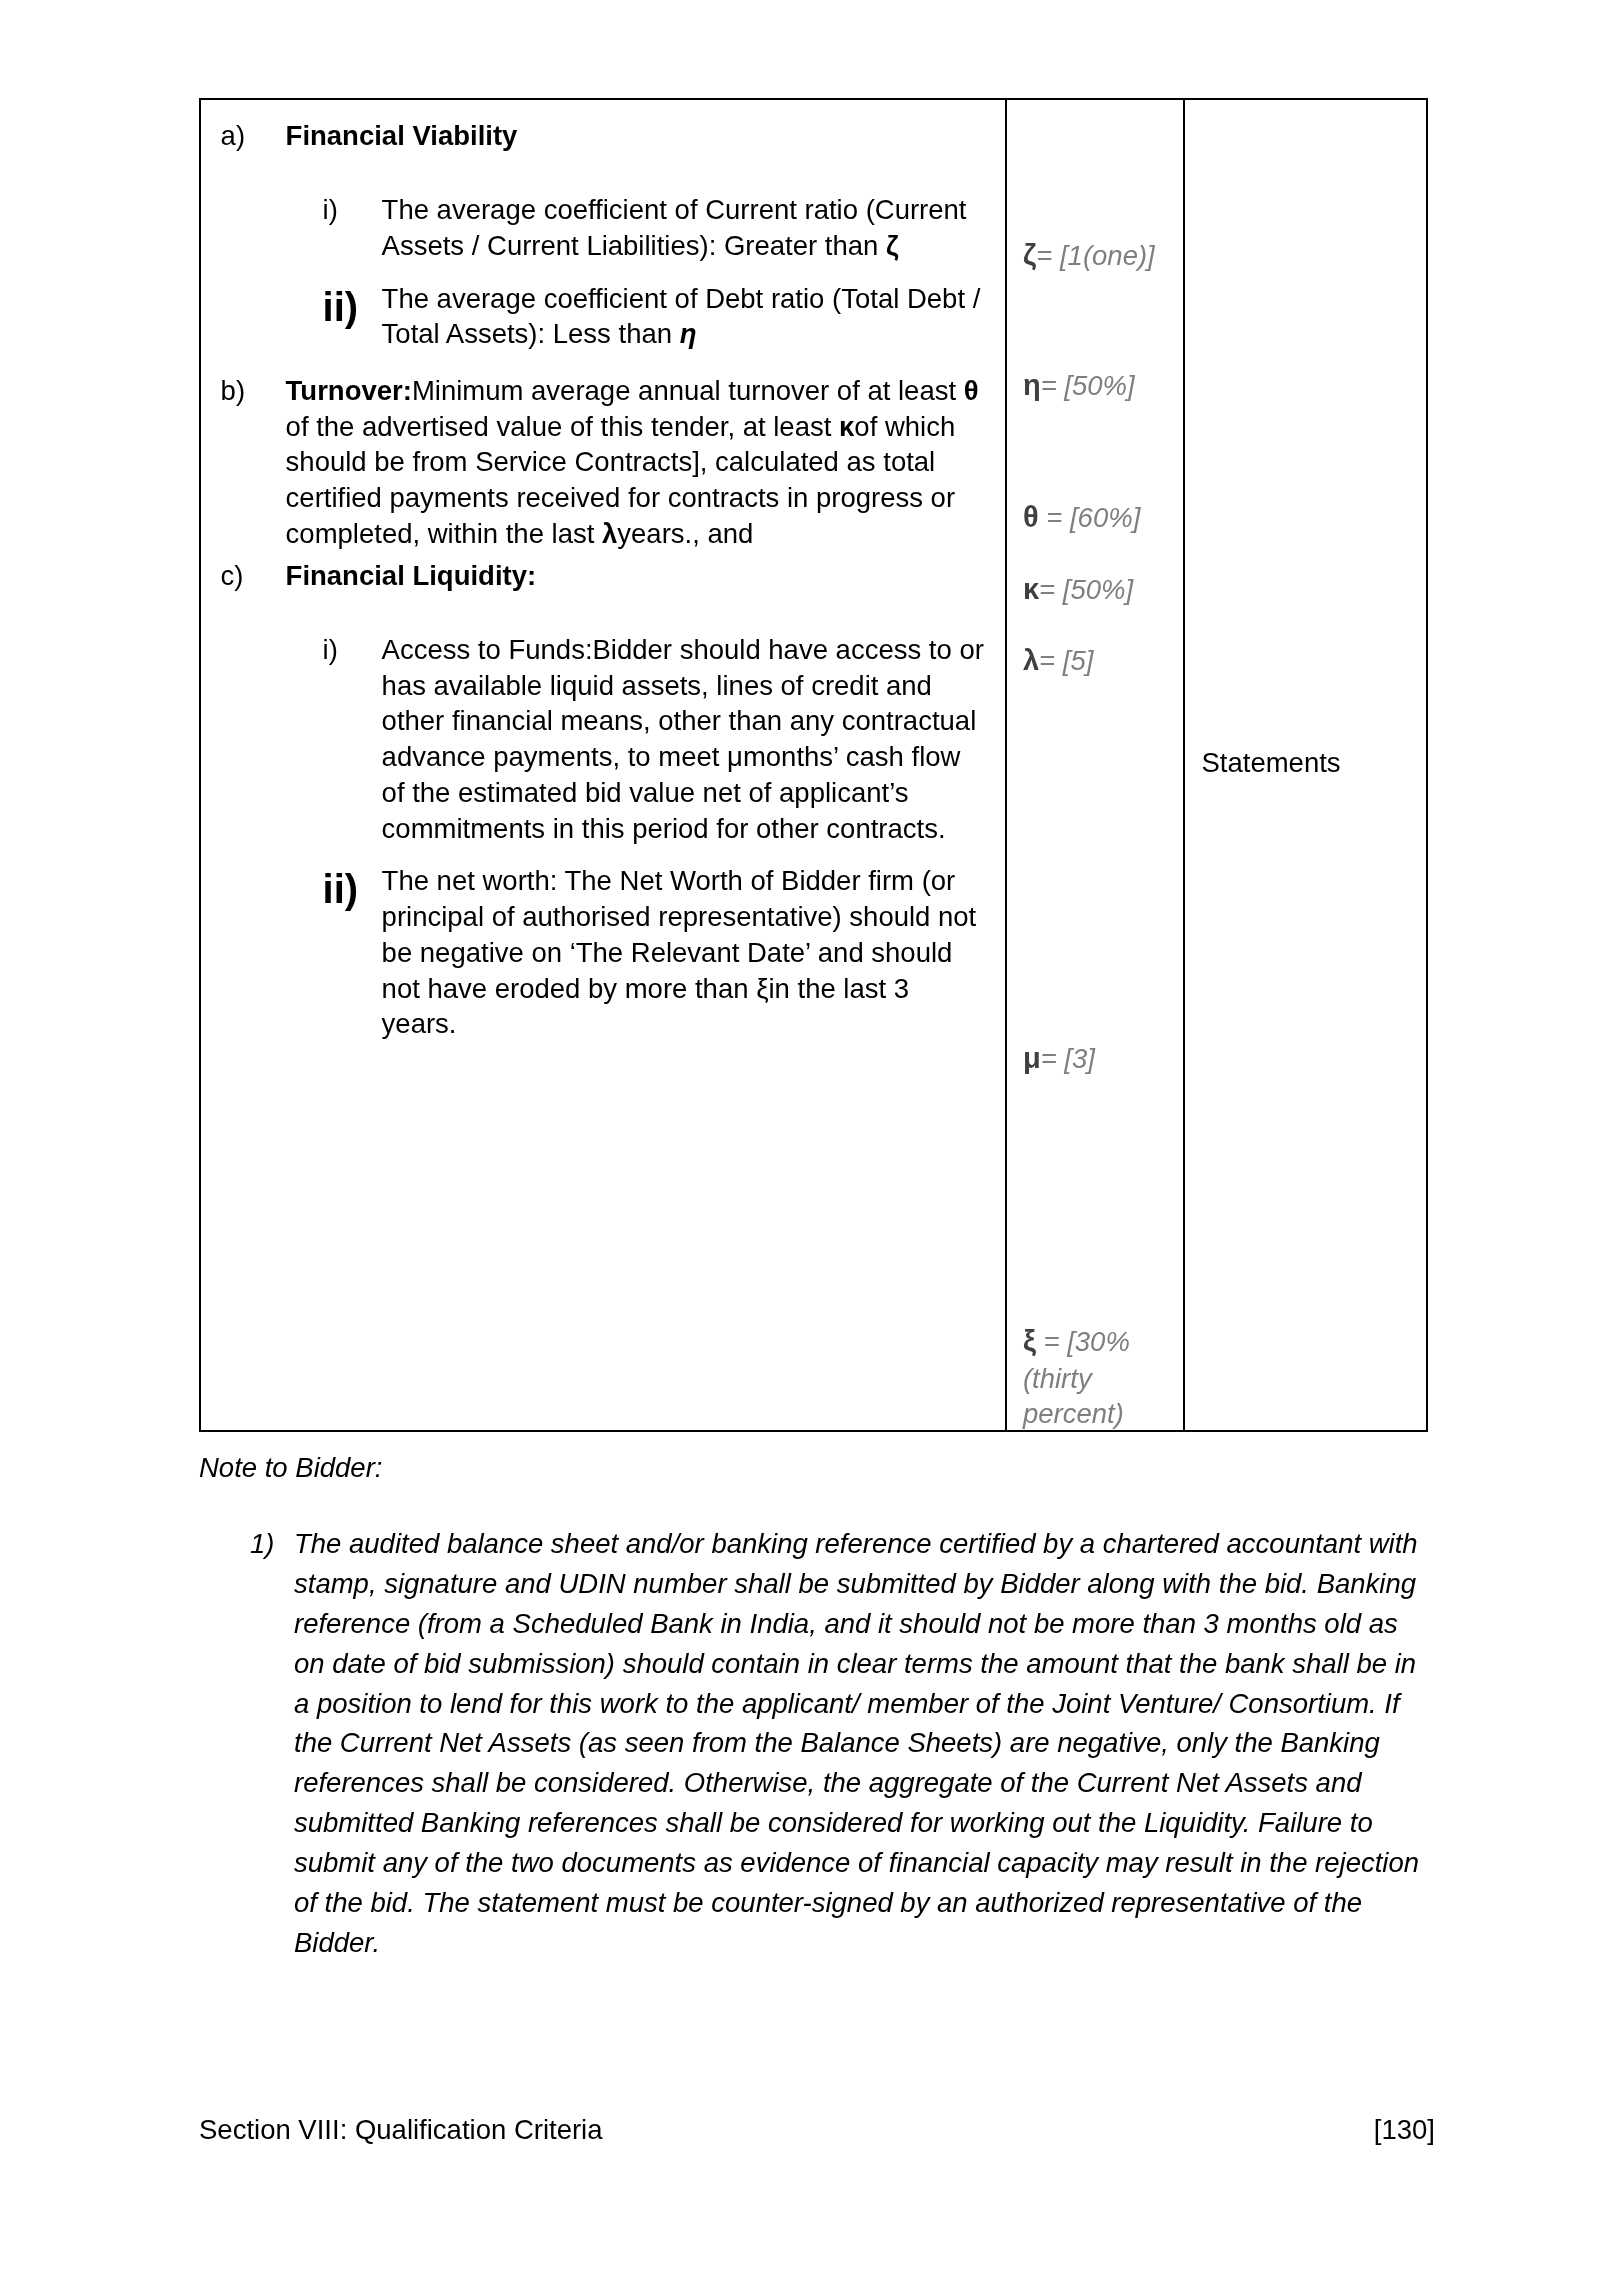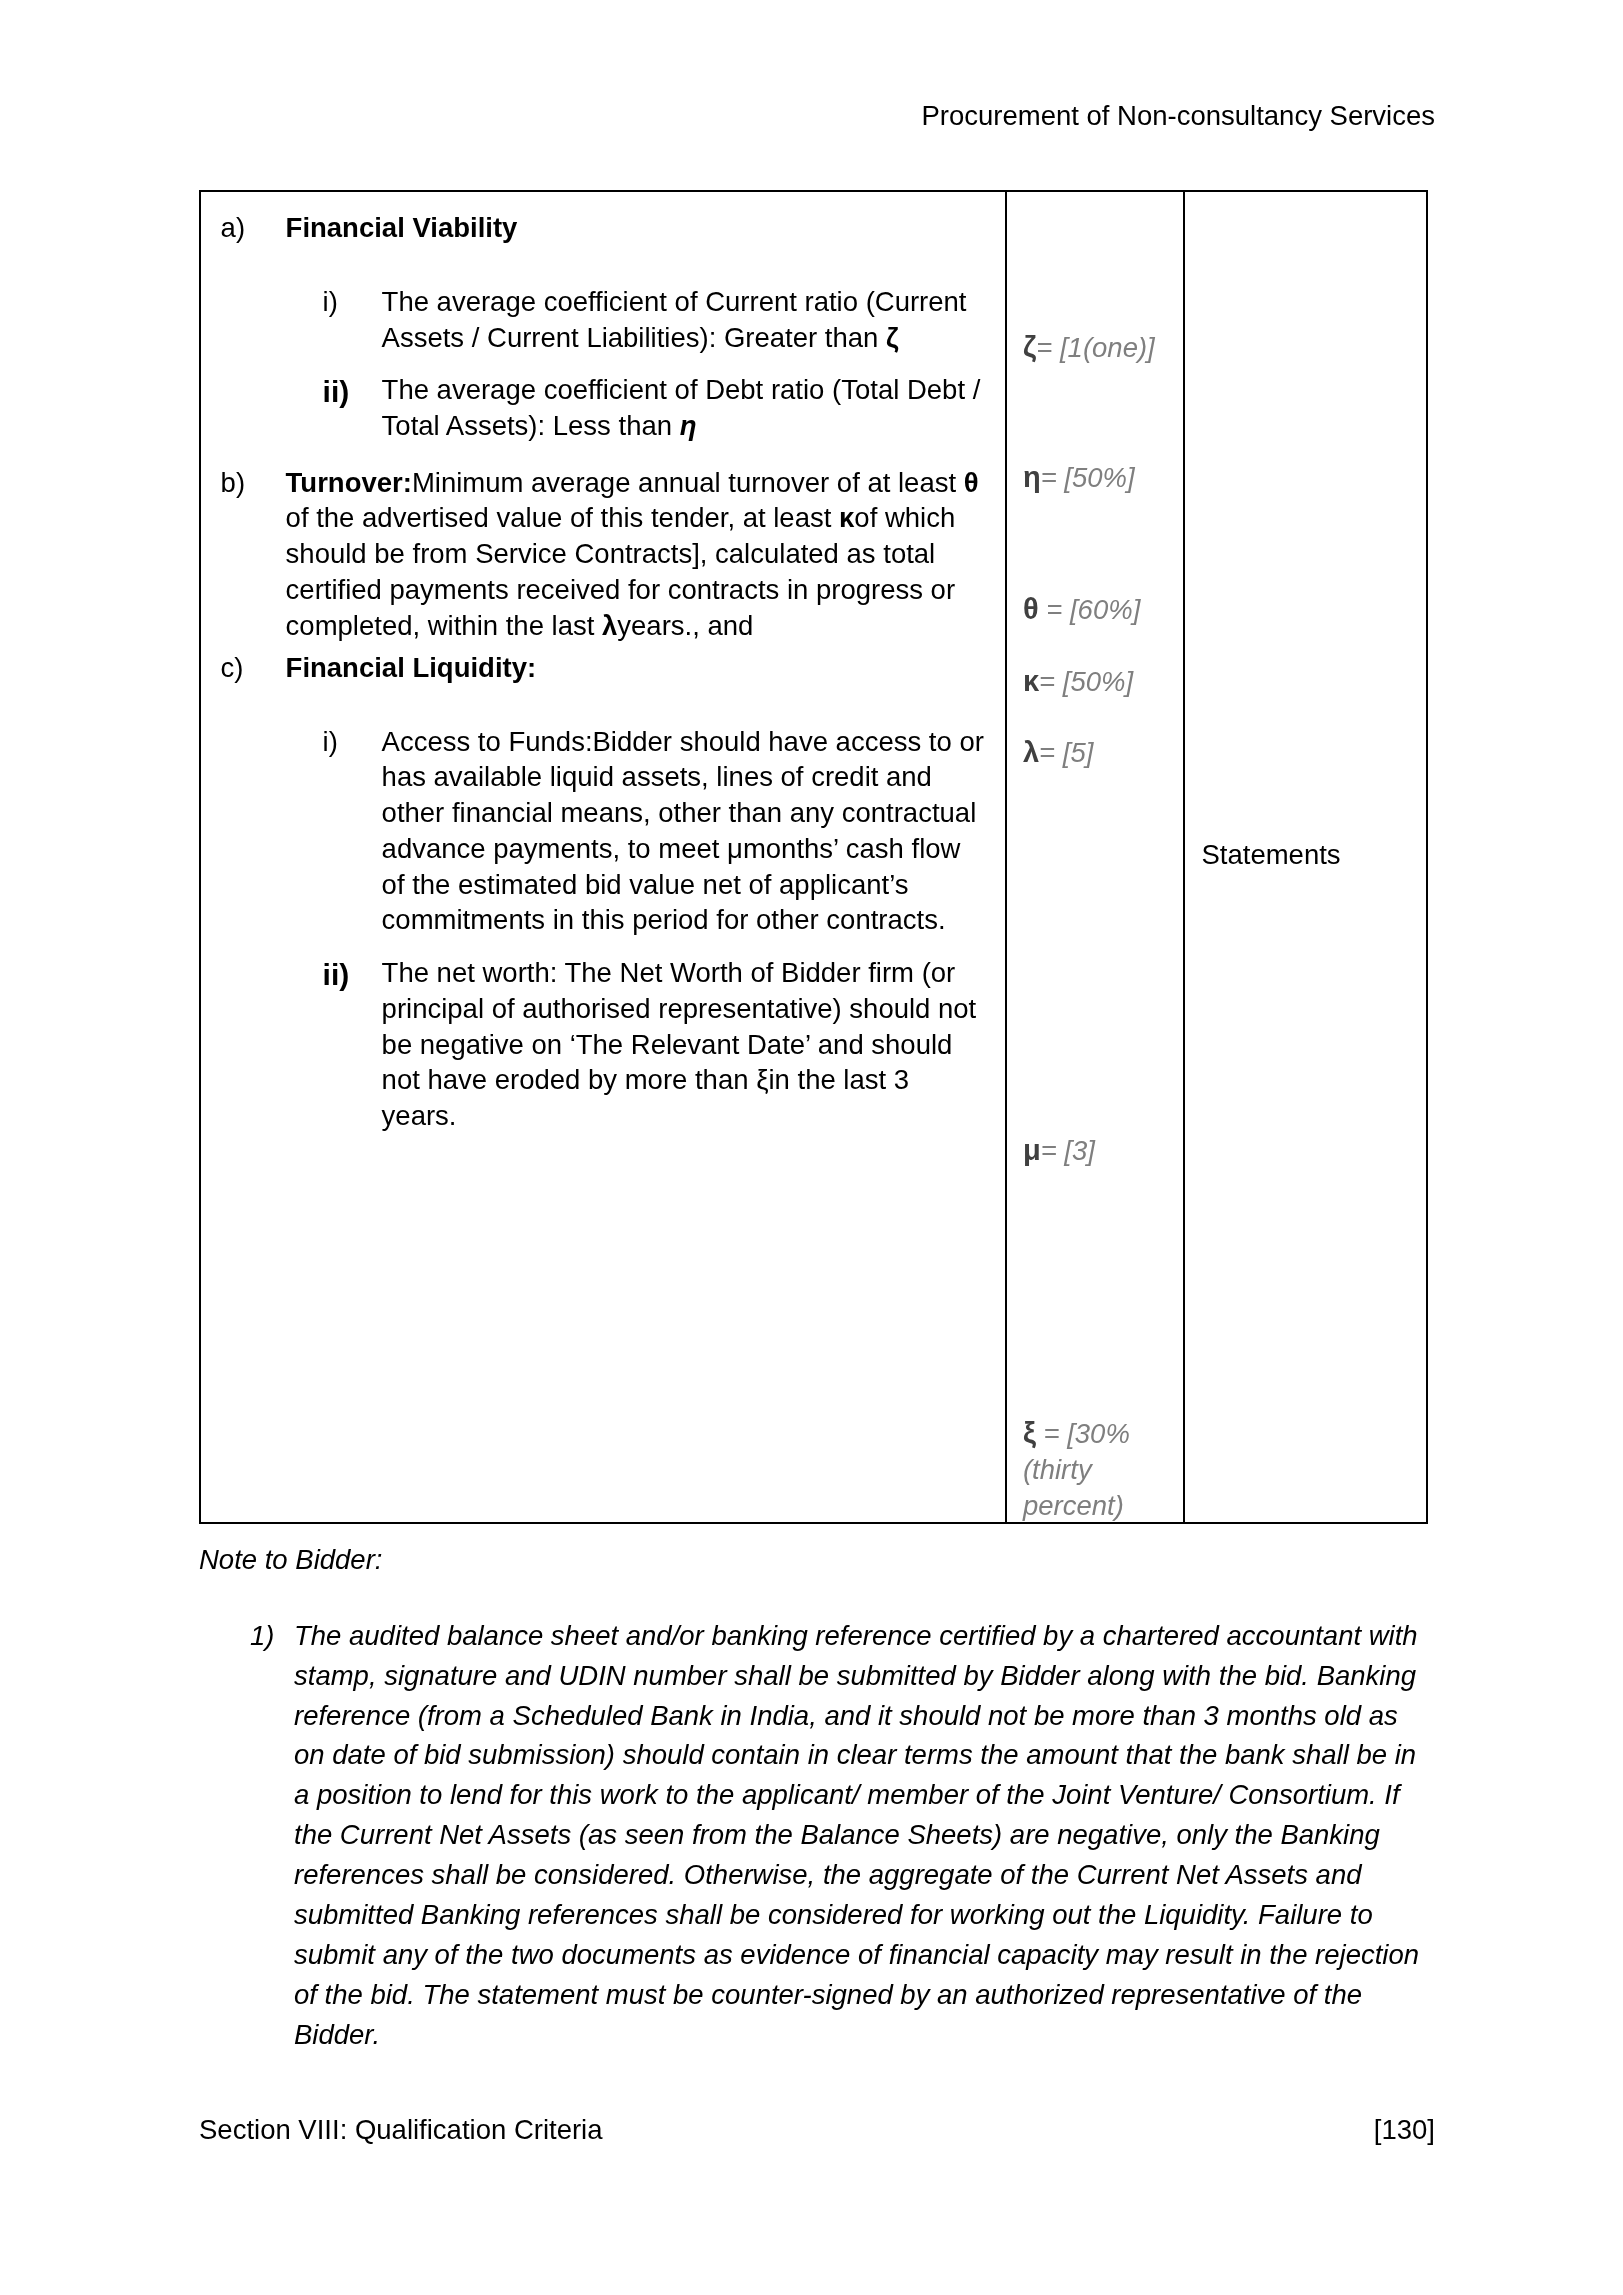--- a/index.html
+++ b/index.html
@@ -37,21 +37,21 @@
   td.col3 { width: 234px; padding: 645px 13px 13px 16.4px; }
 
   .crit { display: flex; margin-bottom: 3.9px; }
   .crit-label { flex: 0 0 65px; }
   .crit-body { flex: 1; }
   .crit-title { font-weight: 700; }
   .crit-title.spaced { margin-bottom: 38px; }
 
   .sub { display: flex; margin-left: 37px; margin-top: 0; margin-bottom: 17px; }
   .sub-marker { flex: 0 0 59px; }
-  .sub-marker.bold { font-weight: 700; font-size: 30px; }
+  .sub-marker.bold { font-weight: 700; font-size: 40px; }
   .sub-body { flex: 1; }
 
   .b-block { margin-bottom: 6.5px; }
 
   .g  { font-weight: 700; }
   .gi { font-weight: 700; font-style: italic; }
 
   .param {
     position: absolute;
     left: 0;
@@ -88,21 +88,20 @@
     display: flex;
     justify-content: space-between;
     font-size: 27.5px;
   }
 </style>
 </head>
 <body>
 
 <div class="page">
 
-  <div class="header">Procurement of Non-consultancy Services</div>
 
   <table class="qual-table">
     <tbody>
         <tr>
 
       <td class="col1">
 
         <div class="crit">
           <span class="crit-label">a)</span>
           <div class="crit-body">

